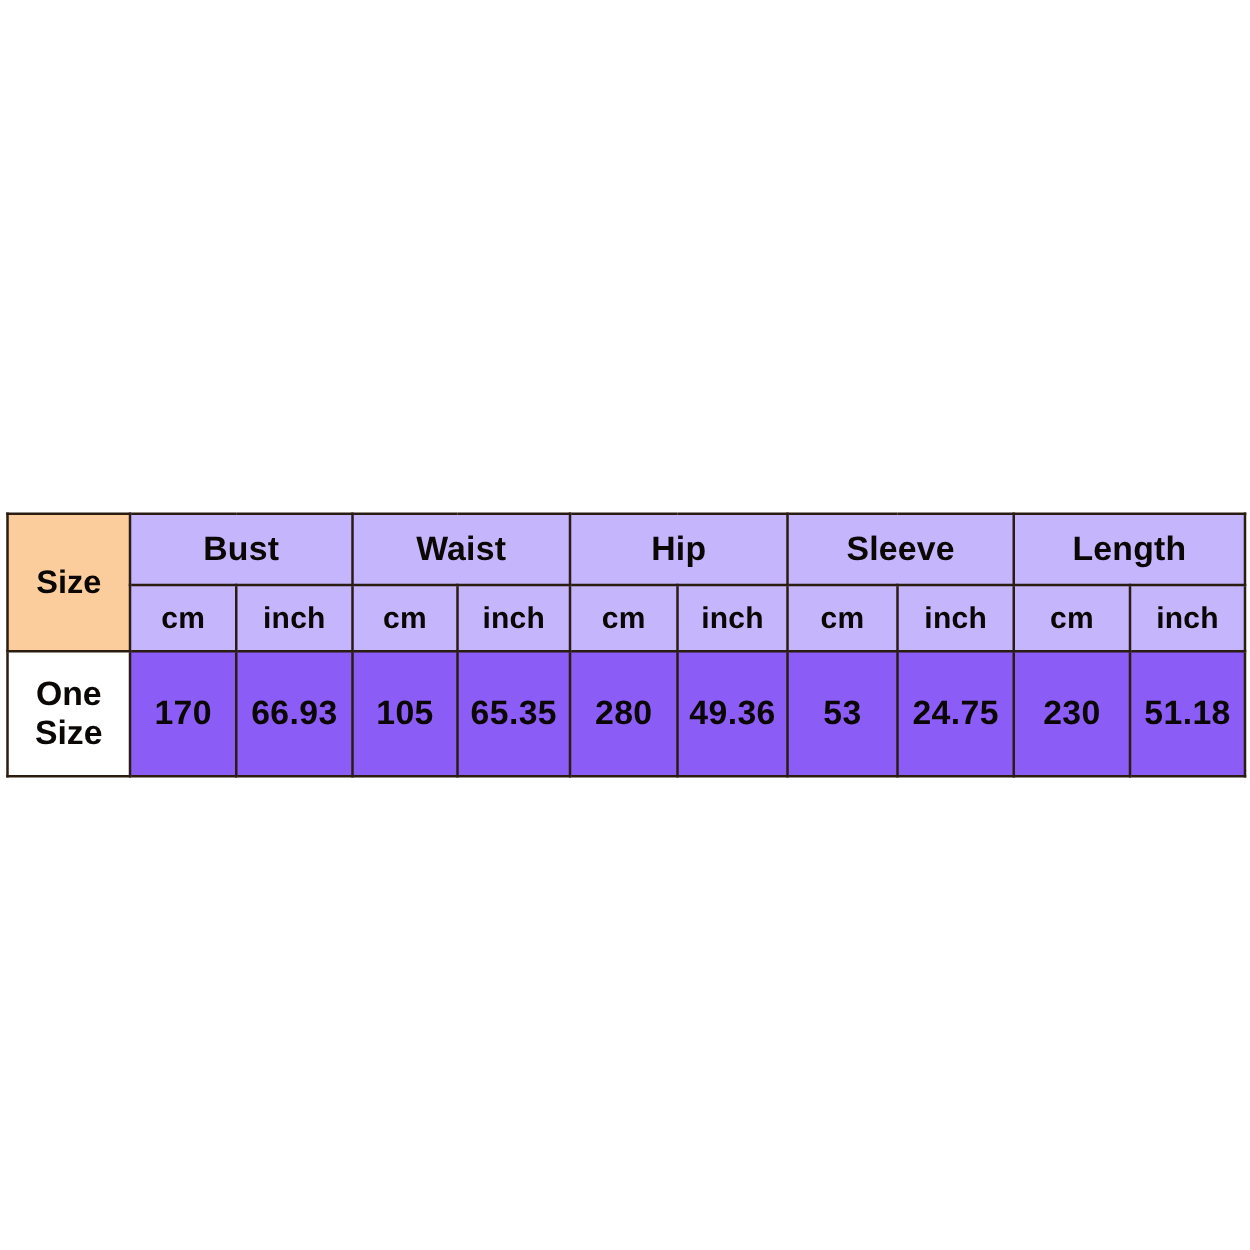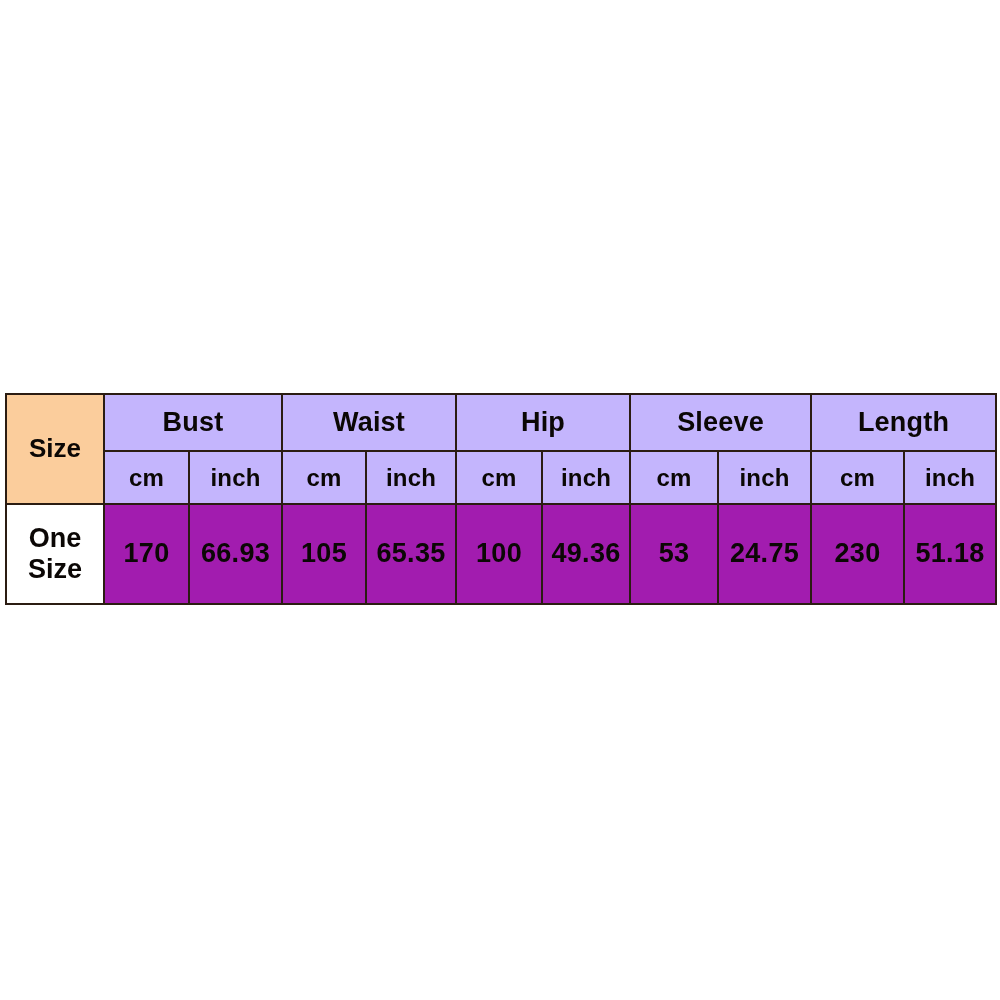--- a/index.html
+++ b/index.html
@@ -13,21 +13,21 @@
     height: 1000px;
     position: relative;
     overflow: hidden;
     font-family: "Liberation Sans", sans-serif;
     -webkit-font-smoothing: antialiased;
   }
 
   #size-chart-wrap {
     position: absolute;
     left: 5px;
-    top: 393px;
+    top: 410px;
     width: 990px;
     height: 250px;
     border-radius: 32px;
   }
 
   table.size-chart {
     border-collapse: collapse;
     table-layout: fixed;
     width: 990px;
     height: 210px;
@@ -59,21 +59,21 @@
   td.size-label {
     background: #fbcd9c;
     font-size: 26px;
   }
   td.size-value {
     background: #ffffff;
     font-size: 27px;
     line-height: 1.45;
   }
   td.val {
-    background: #a21caf;
+    background: #8b5cf6;
     font-size: 27px;
     letter-spacing: 0.3px;
     margin-left: 12px;
   }
 
   
   col.c-size   { width: 98px; }
   col.c-bust-cm    { width: 85px; }
   col.c-bust-in    { width: 93px; }
   col.c-waist-cm   { width: 84px; }
@@ -132,21 +132,21 @@
 
       <tr class="row-data">
         <td class="size-value">
           <span>One</span><br>
           <span>Size</span>
         </td>
         <td class="val">170</td>
         <td class="val">66.93</td>
         <td class="val">105</td>
         <td class="val">65.35</td>
-        <td class="val">100</td>
+        <td class="val">280</td>
         <td class="val">49.36</td>
         <td class="val">53</td>
         <td class="val">24.75</td>
         <td class="val">230</td>
         <td class="val">51.18</td>
       </tr>
     </tbody>
   </table>
 </div>
 

